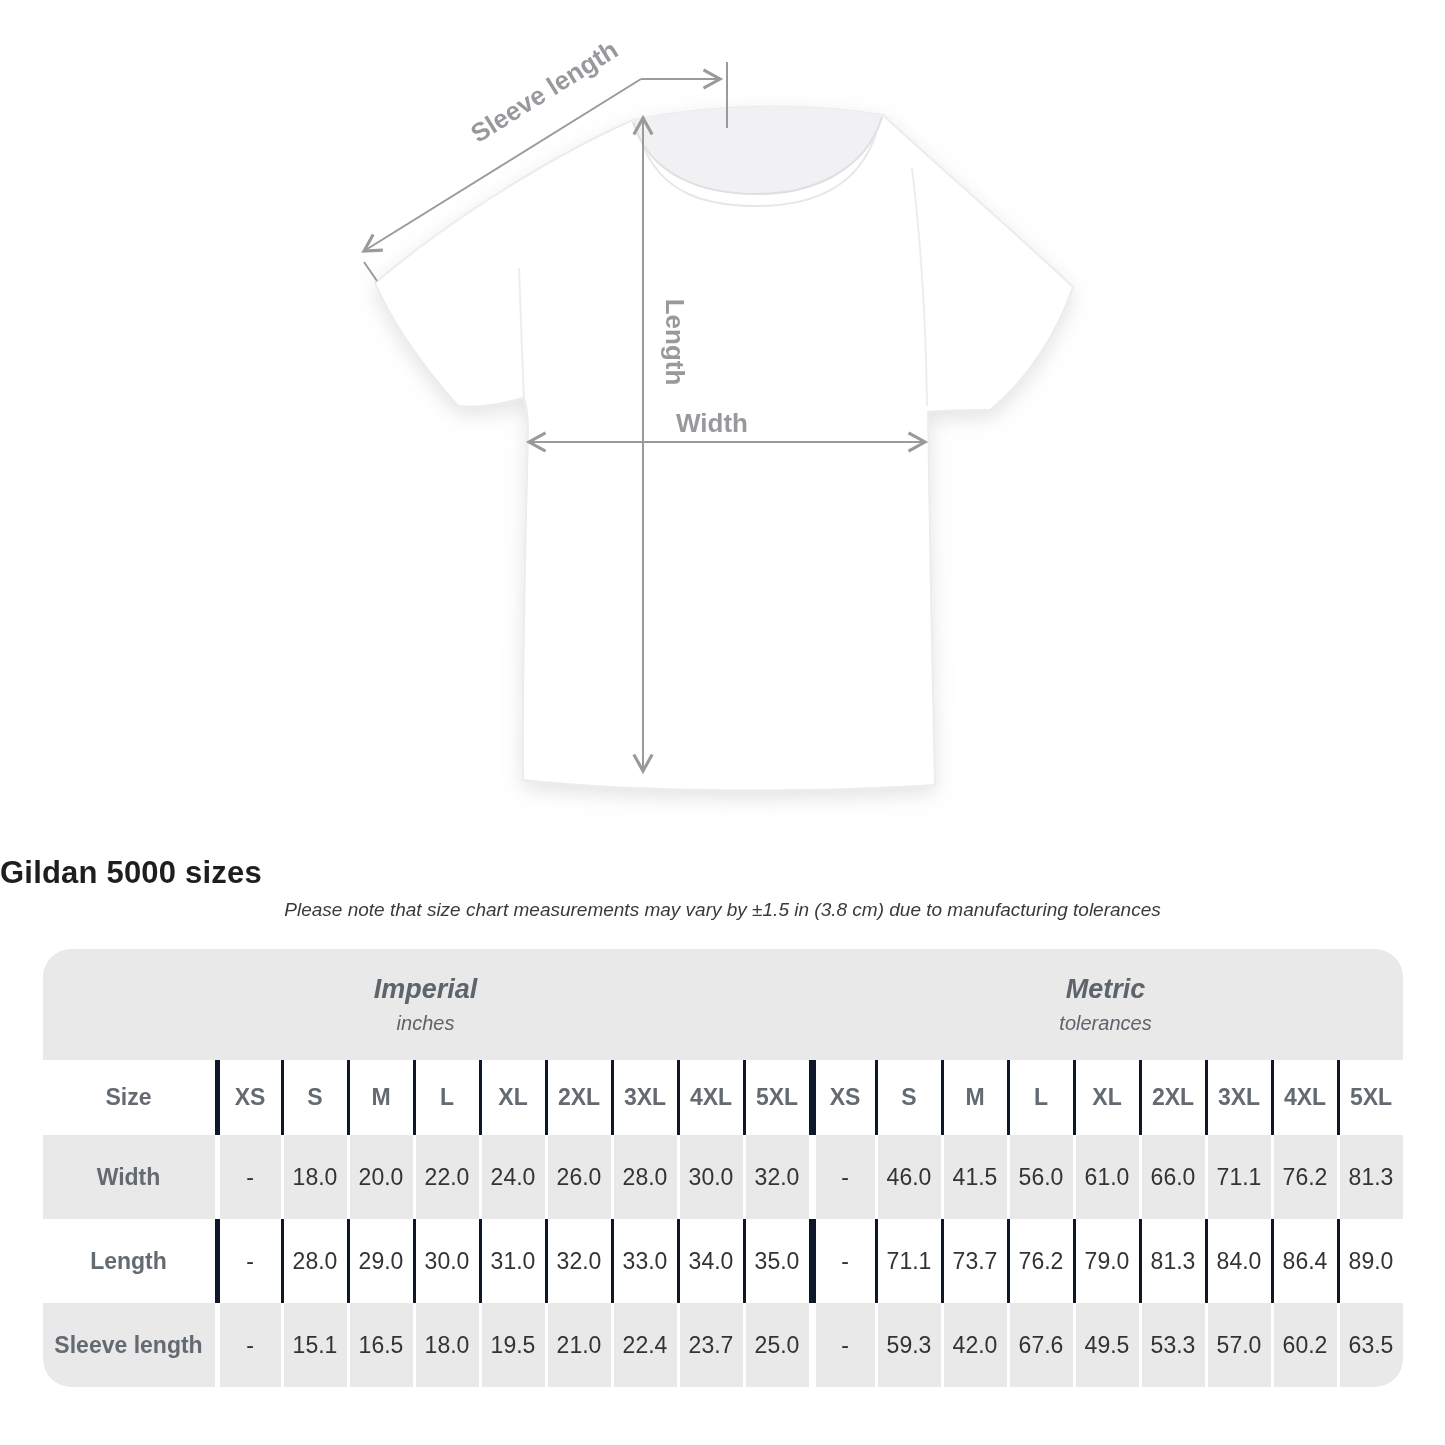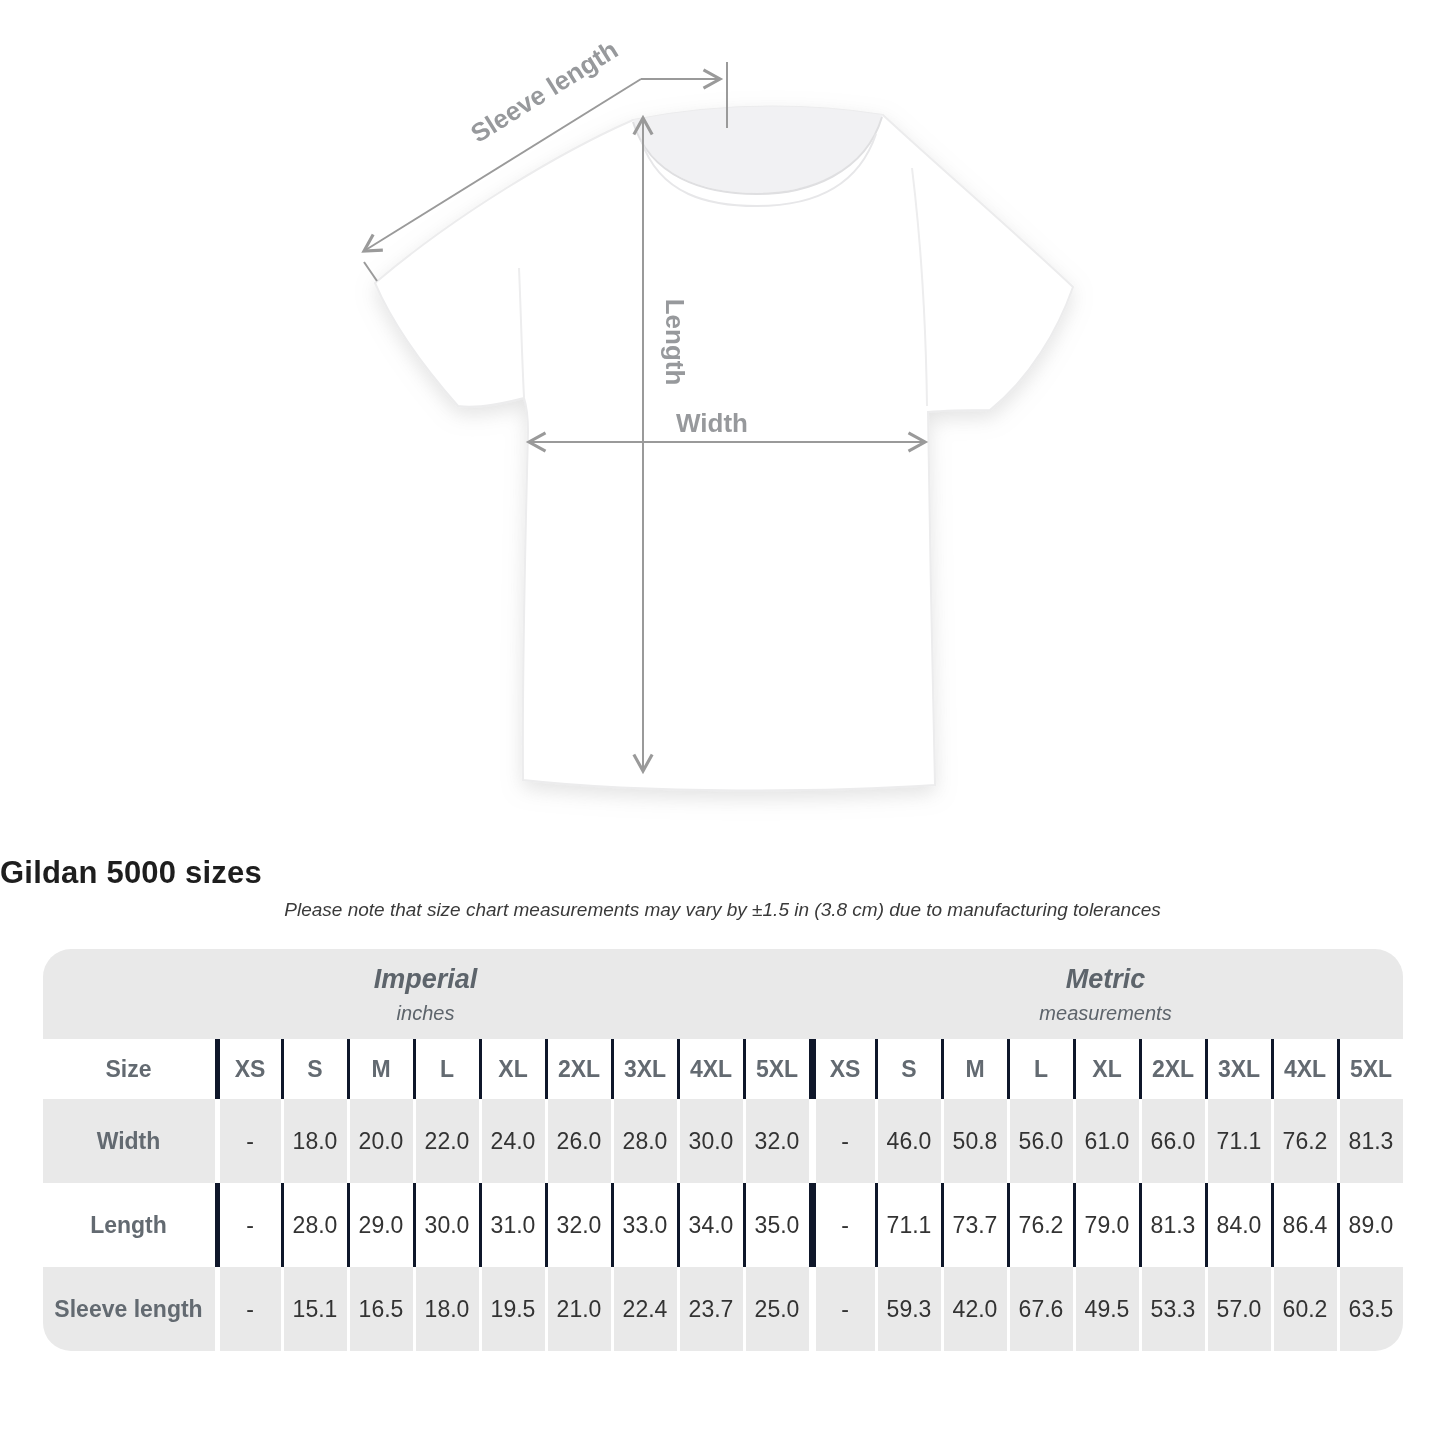--- a/index.html
+++ b/index.html
@@ -15,25 +15,25 @@
   .page-subtitle{margin:8px 16px 0;text-align:center;font-style:italic;font-size:19px;
                  color:#3a3a3a;}
 
   
   .table-wrap{width:1360px;margin:28px auto 0;border-radius:28px;overflow:hidden;}
   table{width:100%;border-collapse:separate;border-spacing:0;table-layout:fixed;}
   col.c-label{width:172px;}
   td{text-align:center;vertical-align:middle;box-sizing:border-box;
      font-size:23px;color:#333;background:#fff;}
 
-  tr.band td{background:#e9e9e9;height:90px;border:none;}
+  tr.band td{background:#e9e9e9;height:111px;border:none;}
   .g-title{font-style:italic;font-weight:bold;font-size:27px;color:#5d646b;}
   .g-unit{font-style:italic;font-size:20px;color:#5d646b;margin-top:7px;}
 
-  tr.hrow td{height:60px;font-weight:bold;color:#636a71;}
+  tr.hrow td{height:75px;font-weight:bold;color:#636a71;}
   tr.drow td{height:84px;}
   td.lbl{font-weight:bold;color:#636a71;}
   tr.gray td{background:#e9e9e9;}
 
   
   tr.hrow td + td, tr.white td + td{border-left:3px solid #0f172a;}
   tr.gray td + td{border-left:3px solid #ffffff;}
   td.sep-mid{border-left-width:5px !important;}
   td.sep-big{border-left-width:7px !important;}
 </style>
@@ -117,21 +117,21 @@
   </colgroup>
 
   <tbody>
         <tr class="band">
     <td colspan="10">
       <div class="g-title">Imperial</div>
       <div class="g-unit">inches</div>
     </td>
     <td colspan="9">
       <div class="g-title">Metric</div>
-      <div class="g-unit">measurements</div>
+      <div class="g-unit">tolerances</div>
     </td>
   </tr>
 
   <tr class="hrow">
     <td class="lbl">Size</td>
     <td class="sep-mid">XS</td>
     <td>S</td>
     <td>M</td>
     <td>L</td>
     <td>XL</td>
@@ -156,21 +156,21 @@
     <td>18.0</td>
     <td>20.0</td>
     <td>22.0</td>
     <td>24.0</td>
     <td>26.0</td>
     <td>28.0</td>
     <td>30.0</td>
     <td>32.0</td>
     <td class="sep-big">-</td>
     <td>46.0</td>
-    <td>50.8</td>
+    <td>41.5</td>
     <td>56.0</td>
     <td>61.0</td>
     <td>66.0</td>
     <td>71.1</td>
     <td>76.2</td>
     <td>81.3</td>
   </tr>
 
   <tr class="drow white">
     <td class="lbl">Length</td>

